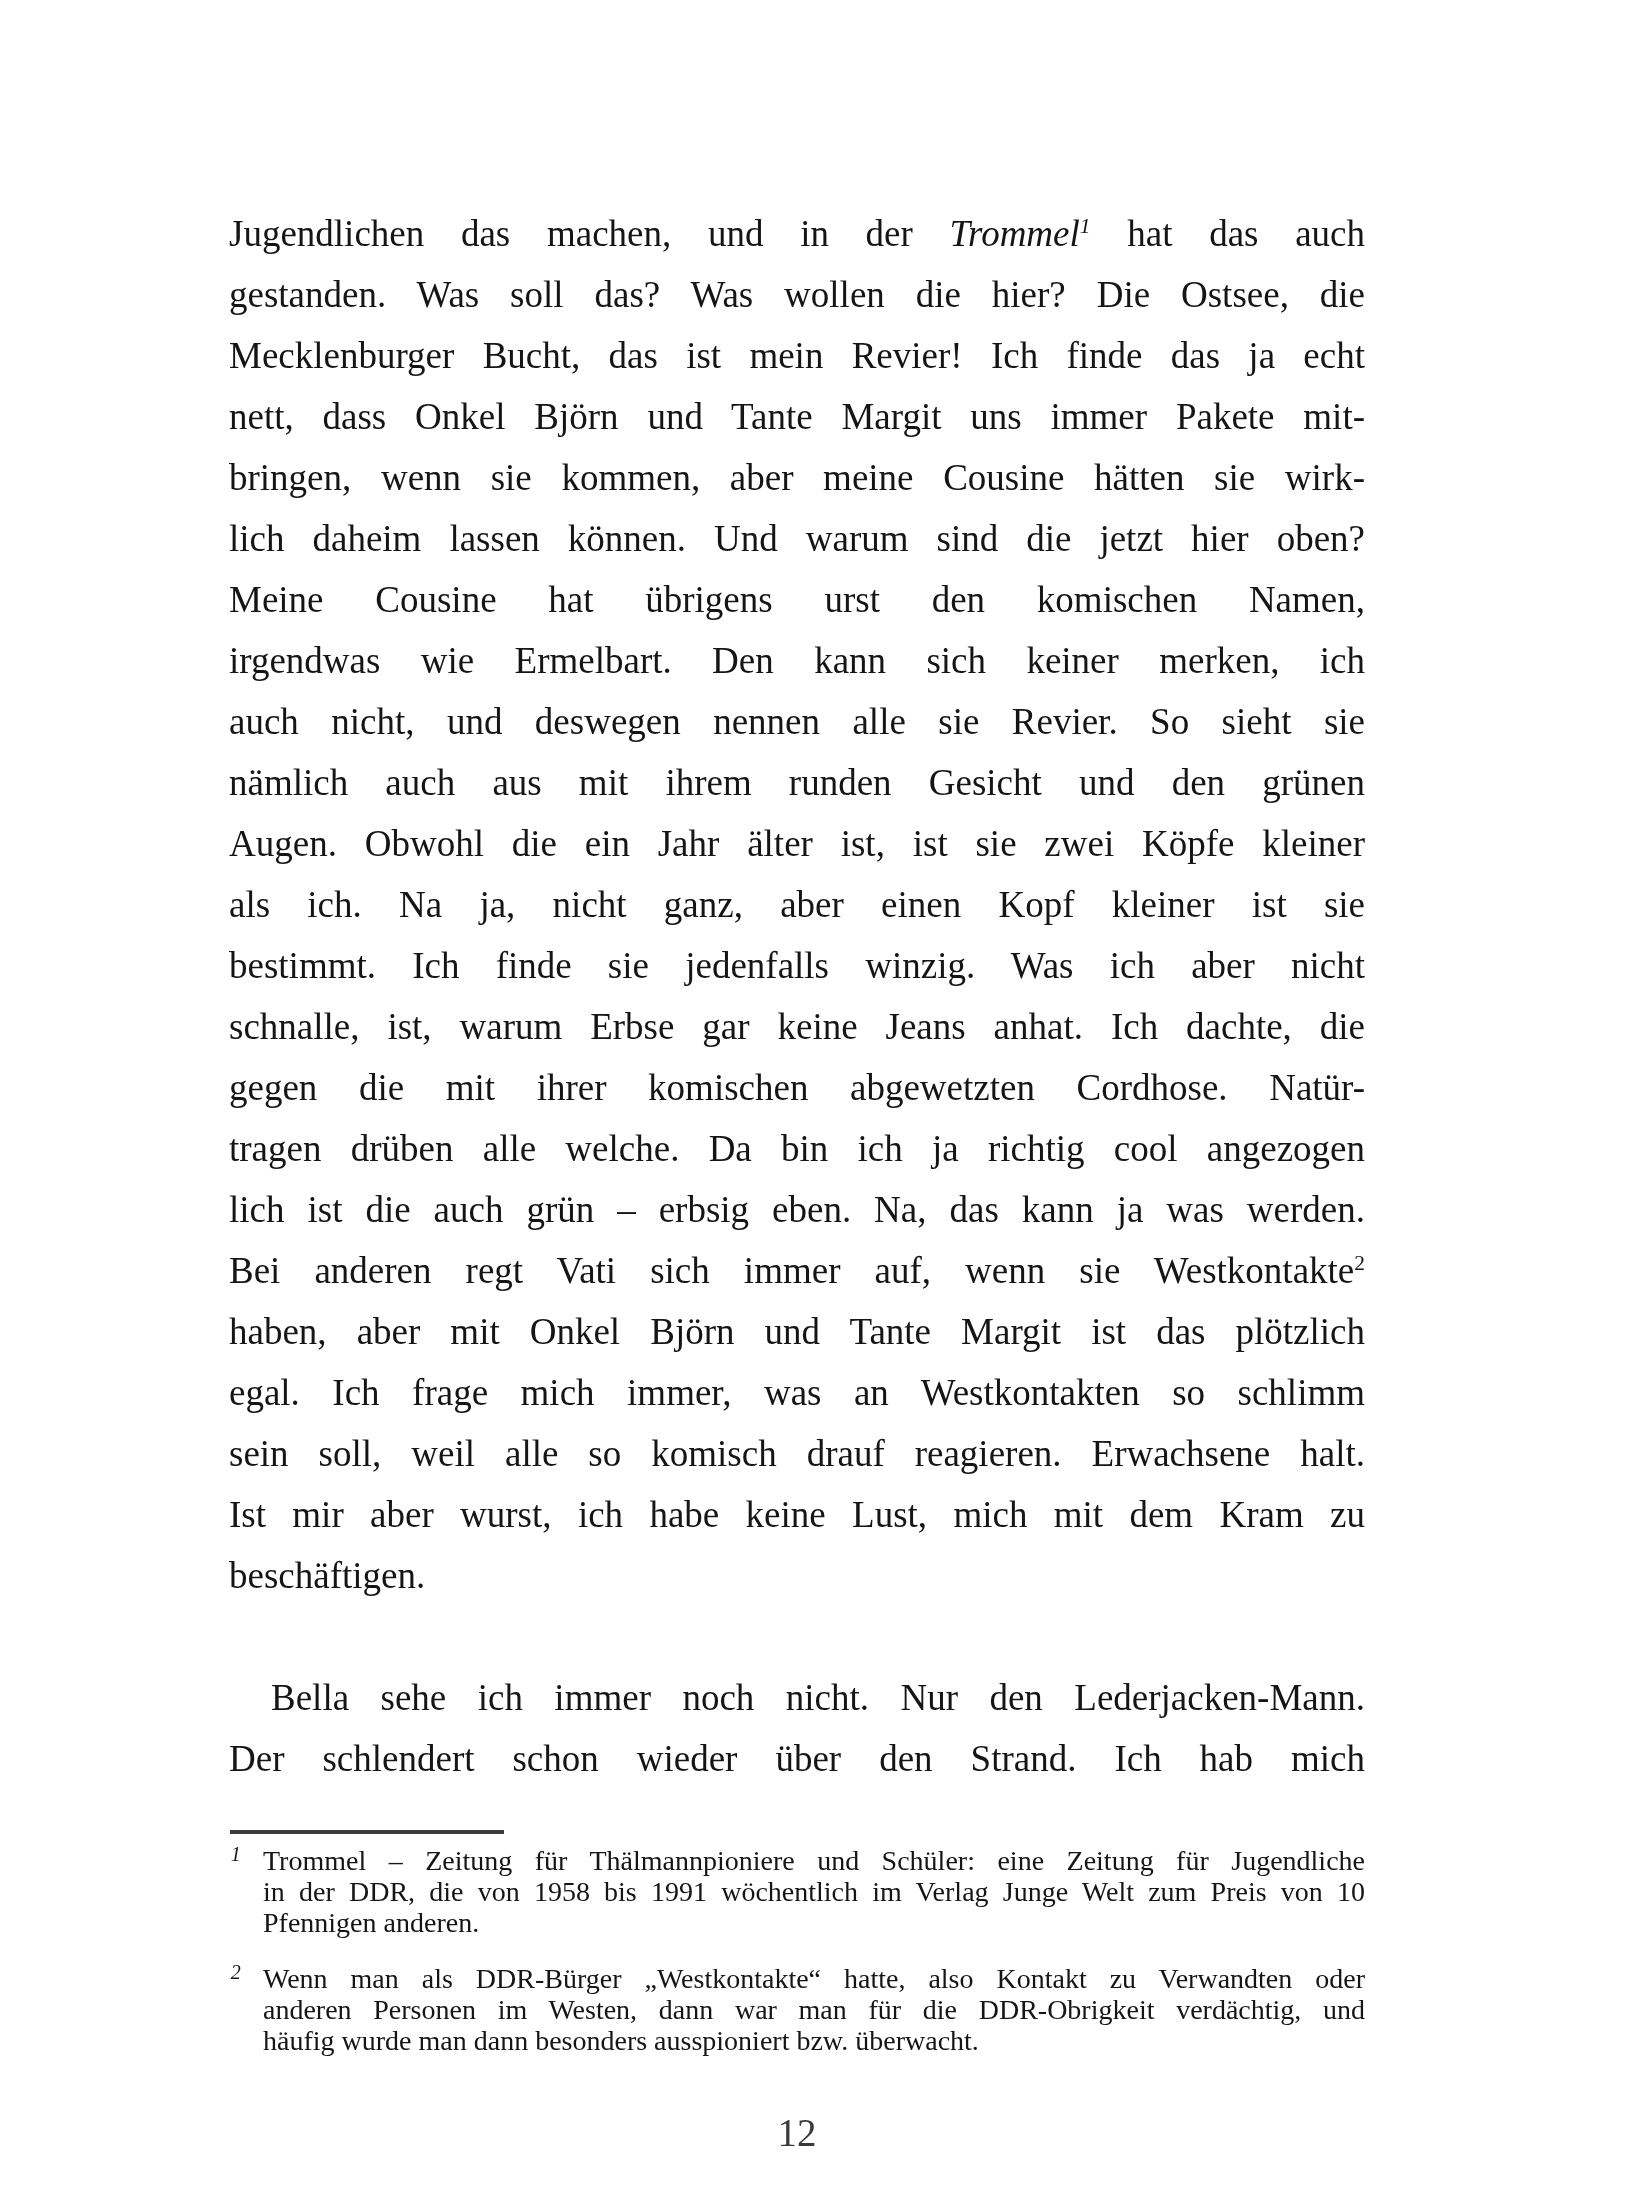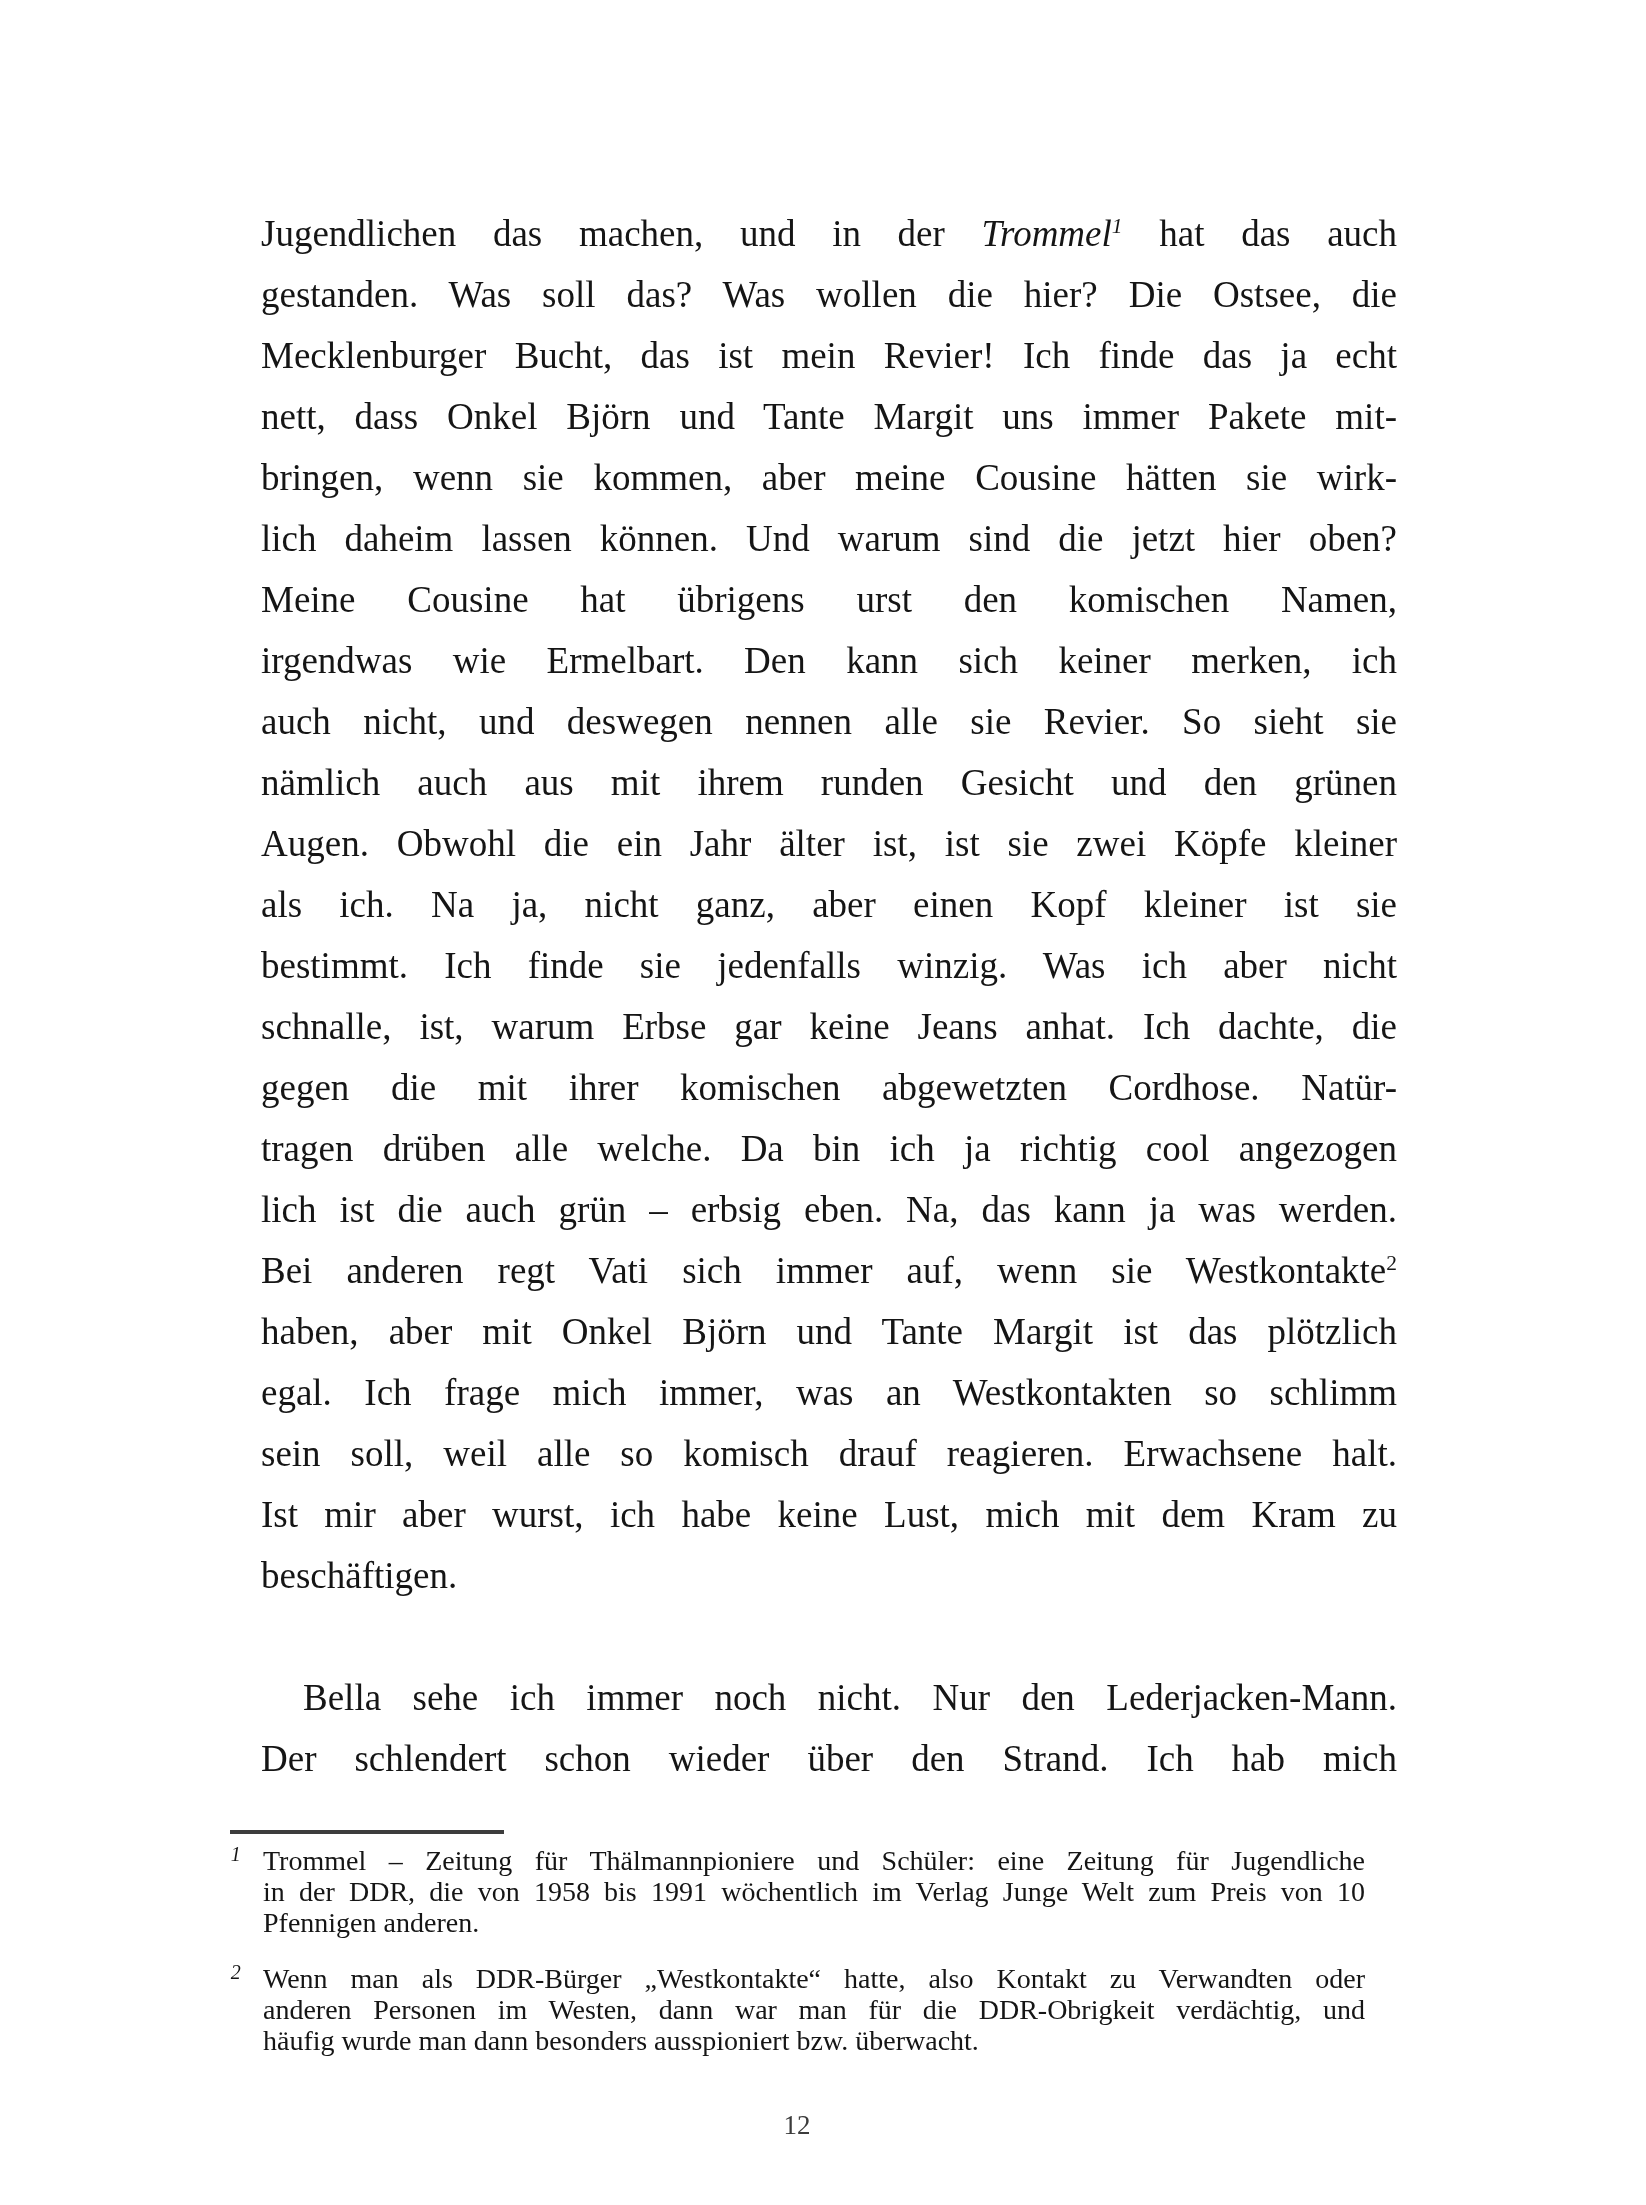--- a/index.html
+++ b/index.html
@@ -20,21 +20,20 @@
     font-family: "Liberation Serif", "DejaVu Serif", serif;
     overflow: hidden;
   }
   .body-text {
     position: absolute;
     left: 229px;
     top: 203px;
     width: 1136px;
     font-size: 37px;
     line-height: 61px;
-    margin-left: 32px;
   }
   .line {
     text-align: justify;
     text-align-last: justify;
     white-space: normal;
   }
   .line.no-just { text-align-last: left; }
   .line.indent { text-indent: 42px; }
   .para-gap { height: 61px; }
   .seg-i { font-style: italic; }
@@ -75,21 +74,21 @@
     text-align: justify;
     text-align-last: justify;
   }
   .fn-line.no-just { text-align-last: left; }
   .page-number {
     position: absolute;
     left: 229px;
     top: 2110px;
     width: 1136px;
     text-align: center;
-    font-size: 27px;
+    font-size: 39px;
     color: var(--page_number);
   }
 </style>
 </head>
 <body>
 
 <div class="page">
   <div class="body-text" id="body-text">
       <div class="line"><span>Jugendlichen das machen, und in der </span><span class="seg-i">Trommel</span><span class="seg-sup seg-i">1</span><span> hat das auch</span></div>
       <div class="line"><span>gestanden. Was soll das? Was wollen die hier? Die Ostsee, die</span></div>

